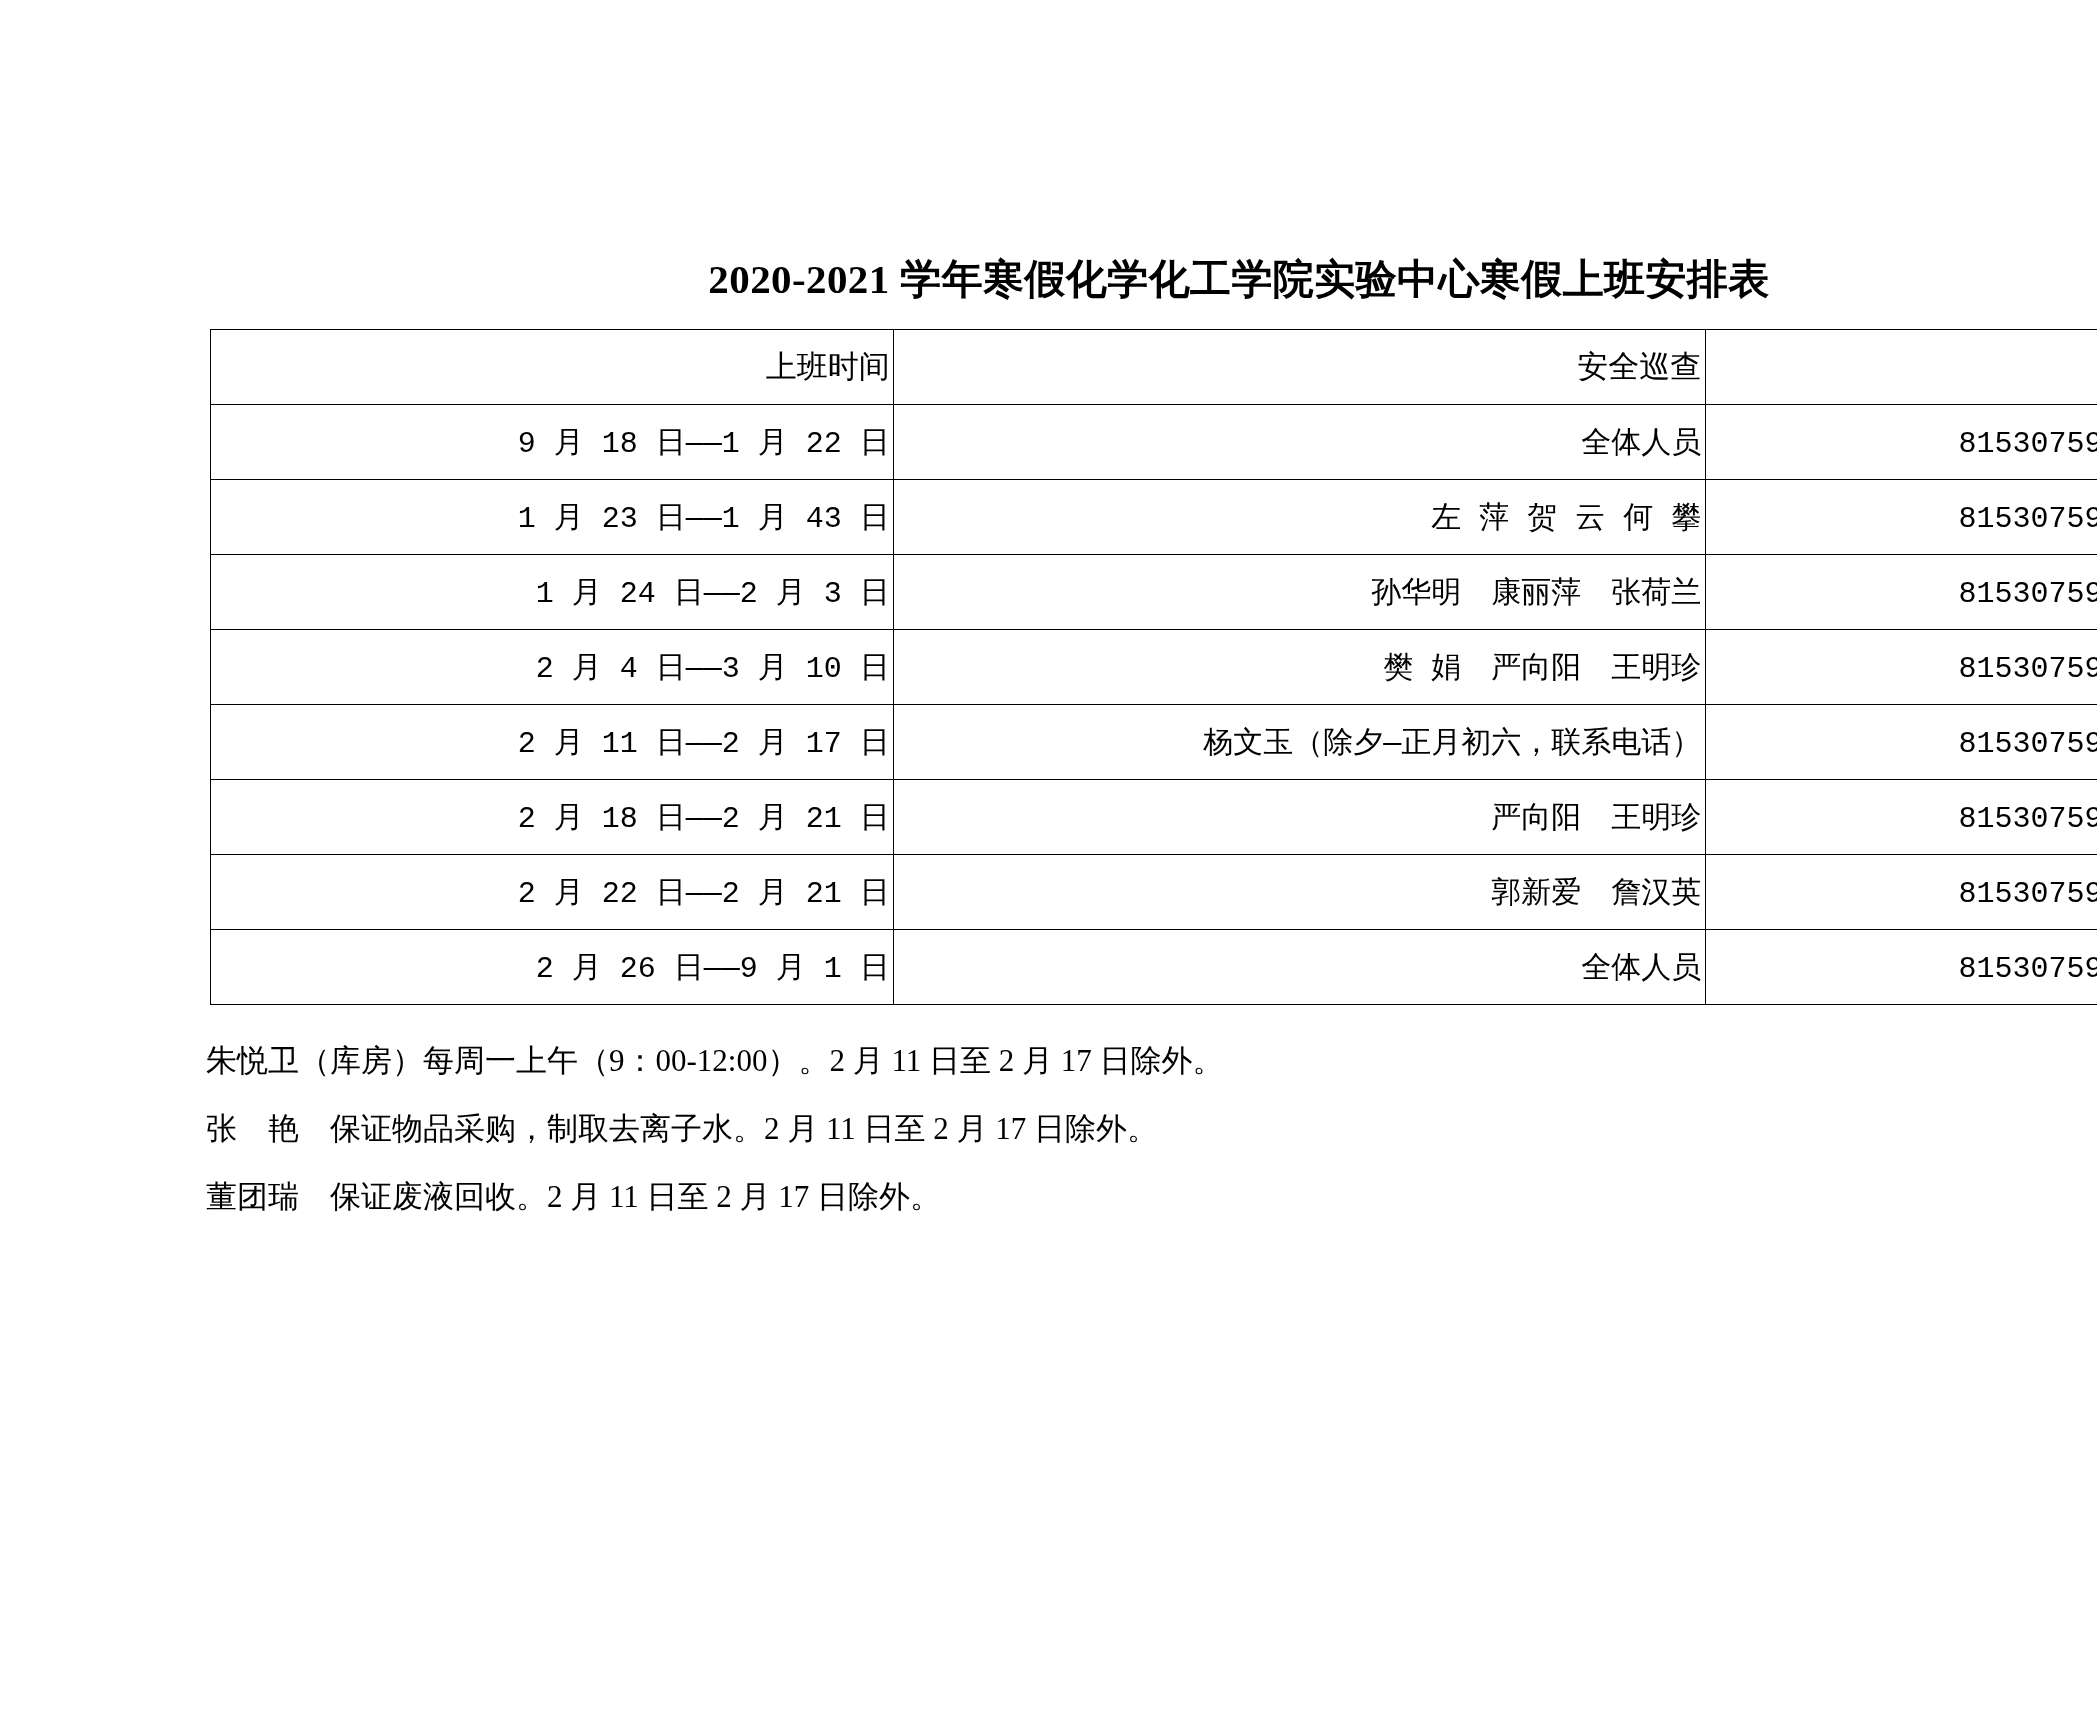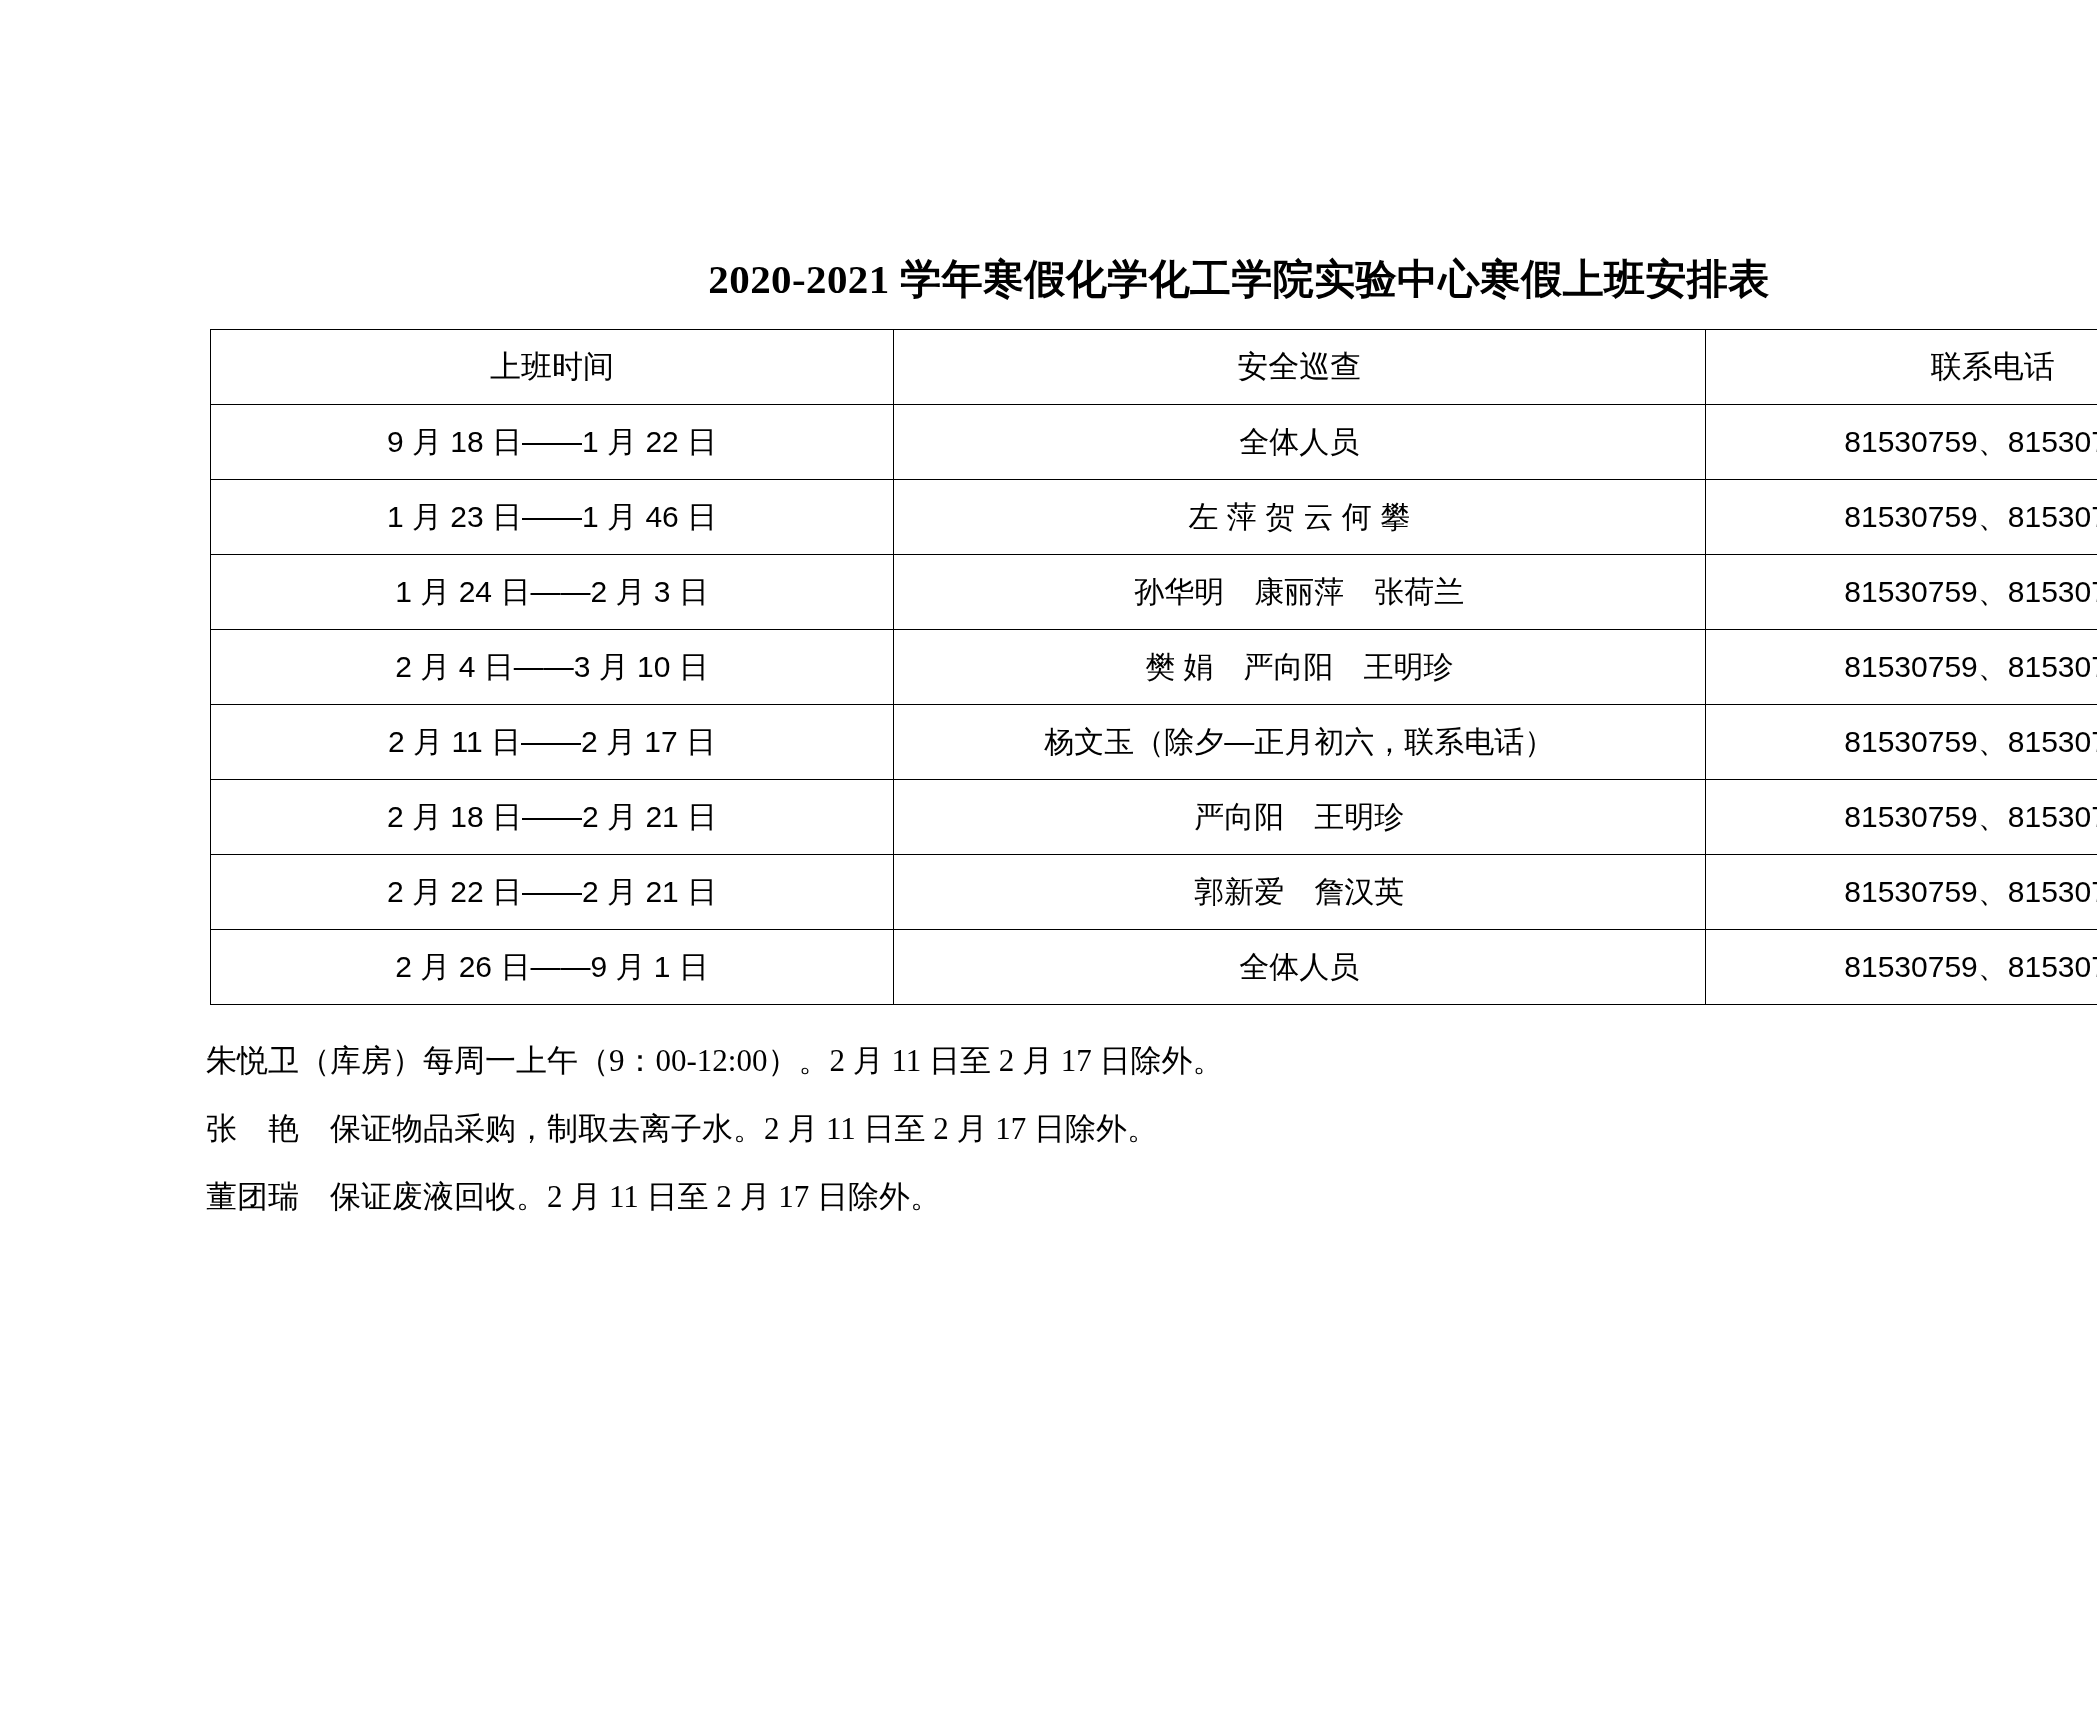--- a/index.html
+++ b/index.html
@@ -39,27 +39,27 @@
     padding-left: 210px;
     padding-right: 172px;
   }
   table.schedule {
     border-collapse: collapse;
     width: 100%;
     table-layout: fixed;
   }
   table.schedule td, table.schedule th {
     border: 1.7px solid #000000;
-    text-align: center;
+    text-align: right;
     vertical-align: middle;
     font-size: 30px;
     font-weight: normal;
     height: 74px;
     padding: 0 3.4px;
-    font-family: Liberation Sans, sans-serif;
+    font-family: Liberation Mono, monospace;
     white-space: nowrap;
   }
   table.schedule th {
     font-size: 31px;
   }
   col.c1 { width: 33.0%; }
   col.c2 { width: 39.2%; }
   col.c3 { width: 27.8%; }
   .phone {
     font-size: 28.5px;
@@ -100,21 +100,21 @@
             <th>联系电话</th>
           </tr>
         </thead>
         <tbody>
           <tr>
             <td>9 月 18 日——1 月 22 日</td>
             <td>全体人员</td>
             <td class="phone">81530759、81530760</td>
           </tr>
           <tr>
-            <td>1 月 23 日——1 月 46 日</td>
+            <td>1 月 23 日——1 月 43 日</td>
             <td>左 萍 贺 云 何 攀</td>
             <td class="phone">81530759、81530760</td>
           </tr>
           <tr>
             <td>1 月 24 日——2 月 3 日</td>
             <td>孙华明　康丽萍　张荷兰</td>
             <td class="phone">81530759、81530760</td>
           </tr>
           <tr>
             <td>2 月 4 日——3 月 10 日</td>

